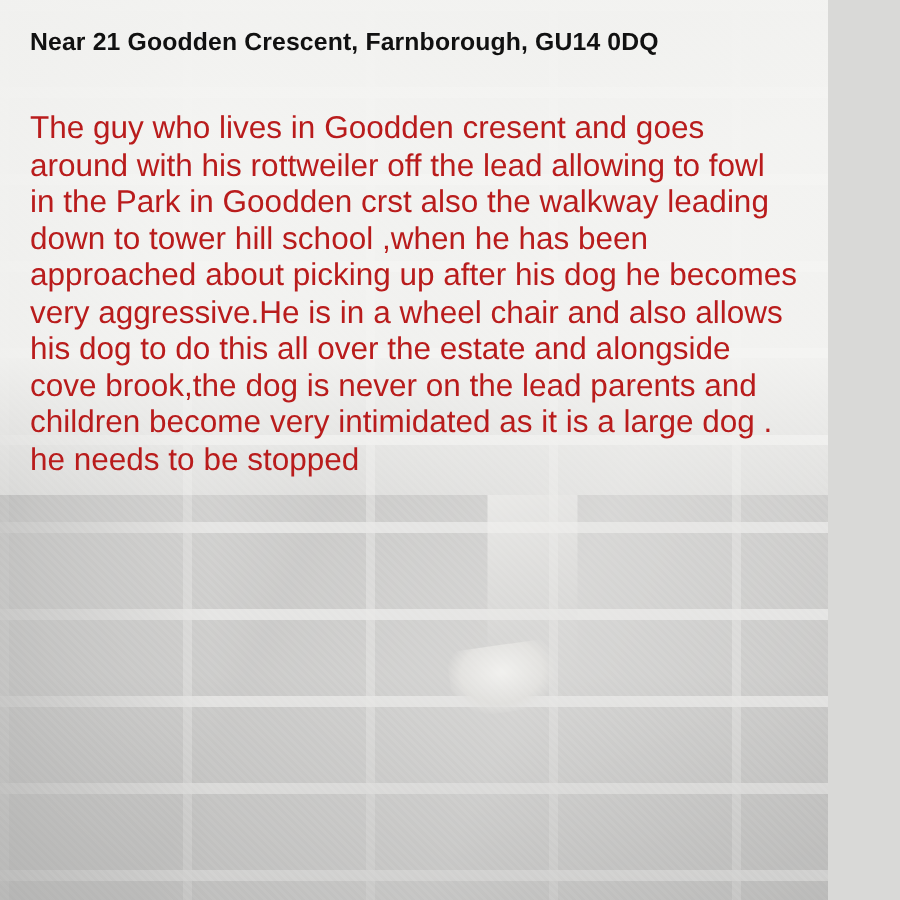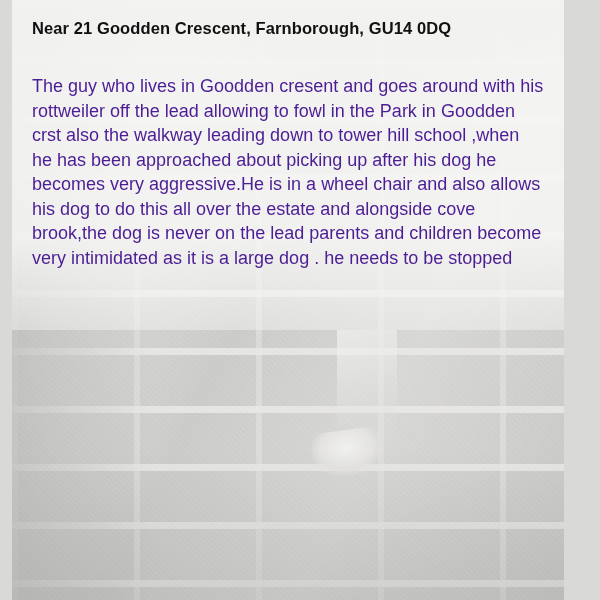--- a/index.html
+++ b/index.html
@@ -12,21 +12,20 @@
     font-family: "Liberation Sans", sans-serif;
     background: #d9d9d7;
   }
 
   #report-card {
     position: relative;
     width: 552px;
     height: 600px;
     overflow: hidden;
     background: #c9c8c4;
-    margin-left: 12px;
   }
 
   
   .photo-bg {
     position: absolute;
     inset: 0;
     background-color: #b9b7b2;
     background-image:
       
       repeating-linear-gradient(
@@ -114,23 +113,23 @@
   .report-title {
     font-size: 16.5px;
     font-weight: bold;
     color: #111111;
     letter-spacing: 0.1px;
     line-height: 20px;
     margin: 0 0 0 0;
   }
   .report-body {
     margin-top: 36px;
-    font-size: 18px;
+    font-size: 21px;
     line-height: 24.5px;
-    color: #4c1d95;
+    color: #b91c1c;
     max-width: 552px;
     white-space: pre-wrap;
   }
 </style>
 </head>
 <body>
 
 <div id="report-card">
 
   <div class="photo-bg"></div>

